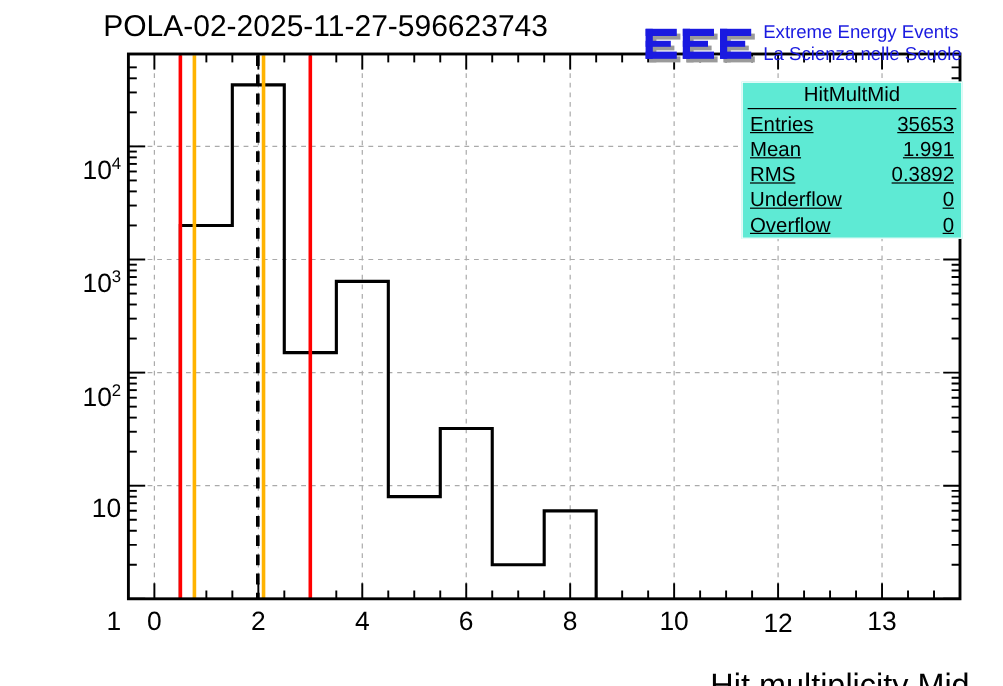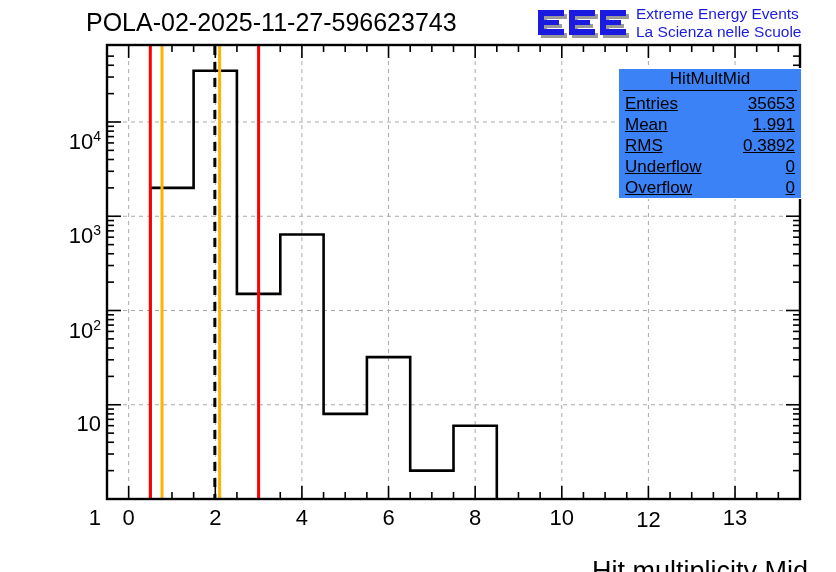--- a/index.html
+++ b/index.html
@@ -10,32 +10,32 @@
   }
   #canvas{position:absolute;left:0;top:0;width:836px;height:572px;}
 
   
   .title{
     position:absolute;left:86px;top:8px;
     font-size:25px;color:#000;white-space:nowrap;letter-spacing:0px;
   }
 
   
-  .logo{position:absolute;left:536px;top:4px;width:298px;height:40px;}
+  .logo{position:absolute;left:536px;top:18px;width:298px;height:40px;}
   .logo-eee{position:absolute;left:0px;top:2px;width:96px;height:36px;}
   .logo-text{position:absolute;left:100px;top:1px;}
   .logo-line{
     color:#1a1ae0;font-size:15.5px;line-height:18px;white-space:nowrap;
     font-family:"Liberation Sans", sans-serif;
   }
 
   
   .stats{
     position:absolute;left:618px;top:68px;width:182px;
-    background:#3b82f6;border:1px solid #ffffff;
+    background:#5eead4;border:1px solid #ffffff;
     font-size:17px;color:#000;
   }
   .stats-title{
     text-align:center;padding-bottom:1px;
     border-bottom:1.5px solid #000;margin:0 4px 2px 4px;
   }
   .stats-row{display:flex;justify-content:space-between;padding:0 6px;line-height:21px;text-decoration:underline;}
   .stats-row .k{text-align:left;}
   .stats-row .v{text-align:right;}
 

